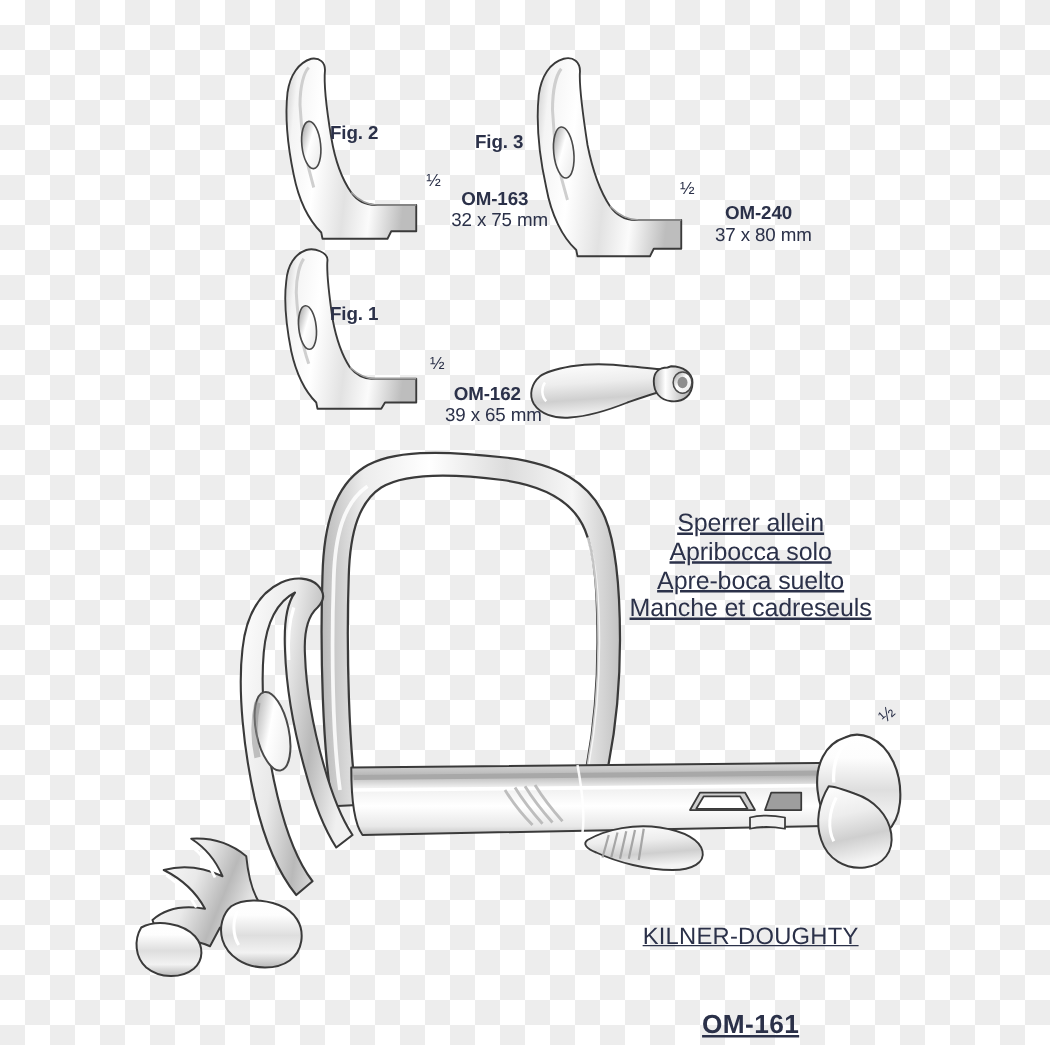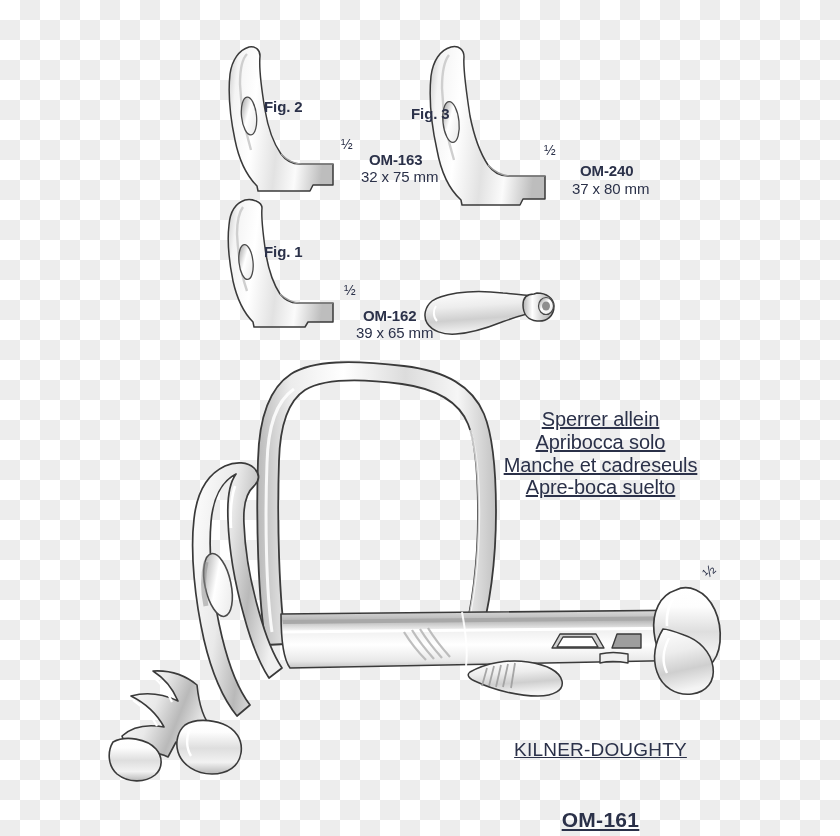--- a/index.html
+++ b/index.html
@@ -257,35 +257,35 @@
 
       <path d="M462 612 C466 634 468 652 466 666" fill="none" stroke="#ffffff" stroke-width="2" opacity="0.9"></path>
     </g>
   </svg>
 
   <div class="lbl fig" style="left:264px; top:99px;">Fig. 2</div>
   <div class="lbl half" style="left:341px; top:137px;">½</div>
   <div class="lbl code" style="left:369px; top:152px;">OM-163</div>
   <div class="lbl dims" style="left:361px; top:169px;">32 x 75 mm</div>
 
-  <div class="lbl fig" style="left:367px; top:106px;padding-left:44px;">Fig. 3</div>
+  <div class="lbl fig" style="left:380px; top:106px;">Fig. 3</div>
   <div class="lbl half" style="left:544px; top:143px;">½</div>
   <div class="lbl code" style="left:580px; top:163px;">OM-240</div>
   <div class="lbl dims" style="left:572px; top:181px;">37 x 80 mm</div>
 
   <div class="lbl fig" style="left:264px; top:244px;">Fig. 1</div>
   <div class="lbl half" style="left:344px; top:283px;">½</div>
   <div class="lbl code" style="left:363px; top:308px;">OM-162</div>
   <div class="lbl dims" style="left:356px; top:325px;">39 x 65 mm</div>
 
   <div class="lbl multi" style="left:468px; top:408px; width:265px;">
     <span class="blk">Sperrer allein</span>
     <span class="blk">Apribocca solo</span>
+    <span class="blk">Apre-boca suelto</span>
     <span class="blk">Manche et cadreseuls</span>
-    <span class="blk">Apre-boca suelto</span>
   </div>
 
   <div class="lbl half rot" style="left:710px; top:566px;">½</div>
 
   <div class="lbl name" style="left:468px; top:739px; width:265px;">
     <span class="blk">KILNER-DOUGHTY</span>
     <span class="blk strong">OM-161</span>
   </div>
 
 </div>

